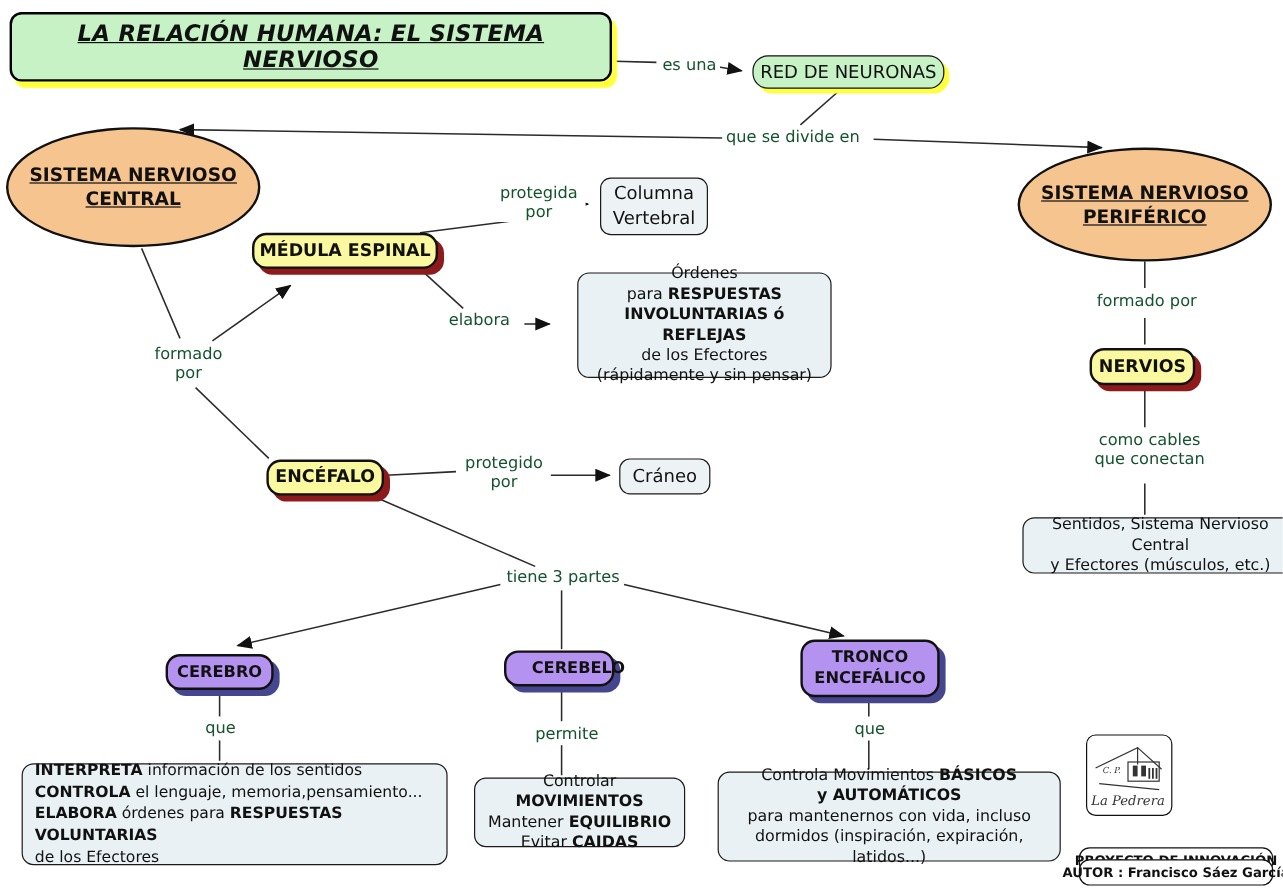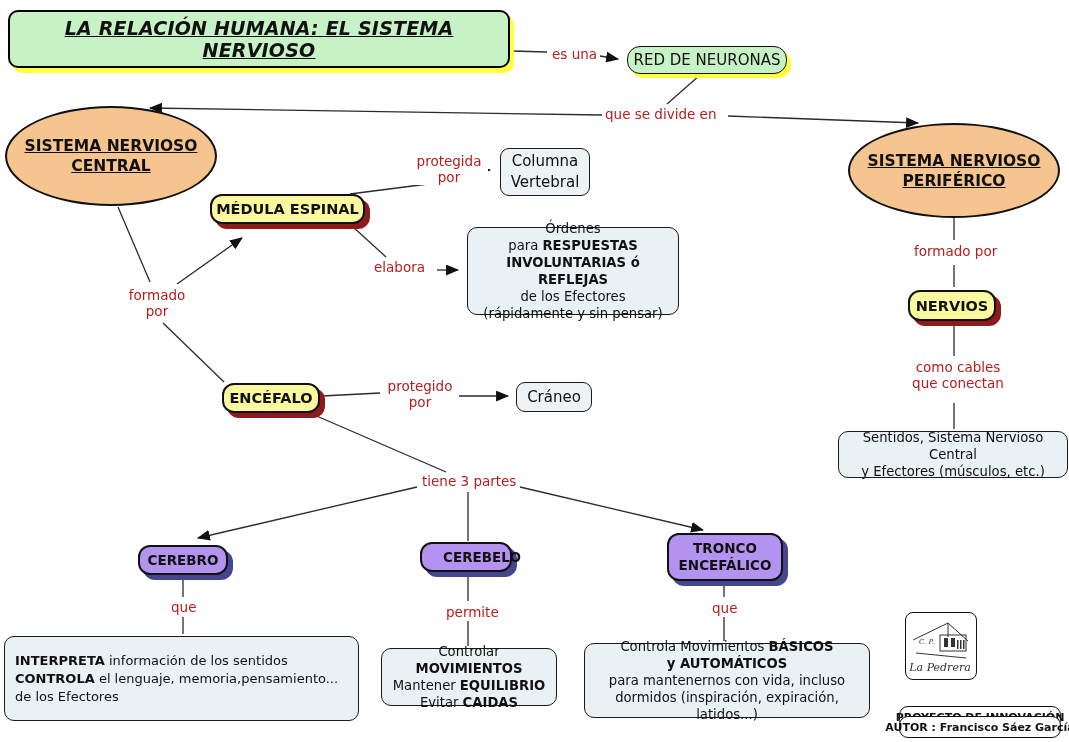--- a/index.html
+++ b/index.html
@@ -2,21 +2,21 @@
 <html><head>
 <meta charset="utf-8">
 <style>
   html,body{margin:0;padding:0;background:#fff;}
   #canvas{
     position:relative;width:1069px;height:742px;background:#ffffff;overflow:hidden;
     font-family:"DejaVu Sans","Liberation Sans",sans-serif;color:#111;
   }
   #wires{position:absolute;left:0;top:0;z-index:0;}
   .lbl{
-    position:absolute;z-index:2;background:#fff;color:#b91c1c;
+    position:absolute;z-index:2;background:#fff;color:#14532d;
     font-size:13.5px;line-height:16px;text-align:center;padding:0 3px;white-space:nowrap;
   }
   .node{
     position:absolute;z-index:3;display:flex;flex-direction:column;align-items:center;justify-content:center;
     text-align:center;box-sizing:border-box;
   }
   .green{background:#c6f2c6;border:1.8px solid #111;border-radius:13px;box-shadow:4px 4px 0 #ffff3d;font-size:15px;}
   .titlebox{
     background:#c6f2c6;border:2px solid #000000;border-radius:10px;box-shadow:4px 5px 1px #ffff3d;
     font-size:19px;font-weight:bold;font-style:italic;text-decoration:underline;letter-spacing:.2px;
@@ -30,21 +30,21 @@
     font-weight:bold;font-size:14.5px;
   }
   .purple{
     background:#b492ef;border:2px solid #111;border-radius:12px;box-shadow:5px 5px 0 #46468e;
     font-weight:bold;font-size:13.5px;line-height:17px;
   }
   .plainbox{background:#edf2f4;border:1.6px solid #1a1a1a;border-radius:9px;font-size:15px;line-height:21px;}
   .infobox{
     position:absolute;z-index:3;background:#e9f1f4;border:1.6px solid #1a1a1a;border-radius:10px;
     box-sizing:border-box;font-size:13.2px;line-height:17px;display:flex;flex-direction:column;justify-content:center;
-    text-align:center;padding:3px 6px;
+    text-align:center;padding:3px 6px;margin-left:14px;
   }
   .infobox.left{text-align:left;line-height:18px;font-size:13px;padding:6px 10px;}
   .badge{
     position:absolute;z-index:3;background:#fff;border:1.6px solid #111;border-radius:9px;
     display:flex;align-items:center;justify-content:center;font-weight:bold;font-size:11px;box-sizing:border-box;
     white-space:nowrap;
   }
   .logo{
     position:absolute;z-index:3;background:#fff;border:1.5px solid #111;border-radius:8px;box-sizing:border-box;
   }
@@ -170,20 +170,21 @@
       <div>de los Efectores</div>
       <div>(rápidamente y sin pensar)</div>
     </div>
   <div class="infobox" style="left:838px;top:431px;width:230px;height:47px;">
       <div>Sentidos, Sistema Nervioso Central</div>
       <div>y Efectores (músculos, etc.)</div>
     </div>
   <div class="infobox left" style="left:4px;top:636px;width:355px;height:85px;">
       <div><b>INTERPRETA</b> información de los sentidos</div>
       <div><b>CONTROLA</b> el lenguaje, memoria,pensamiento...</div>
+      <div><b>ELABORA</b> órdenes para <b>RESPUESTAS VOLUNTARIAS</b></div>
       <div>de los Efectores</div>
     </div>
   <div class="infobox" style="left:381px;top:648px;width:176px;height:58px;">
       <div>Controlar <b>MOVIMIENTOS</b></div>
       <div>Mantener <b>EQUILIBRIO</b></div>
       <div>Evitar <b>CAIDAS</b></div>
     </div>
   <div class="infobox" style="left:584px;top:643px;width:286px;height:75px;">
       <div>Controla Movimientos <b>BÁSICOS</b></div>
       <div><b>y AUTOMÁTICOS</b></div>

